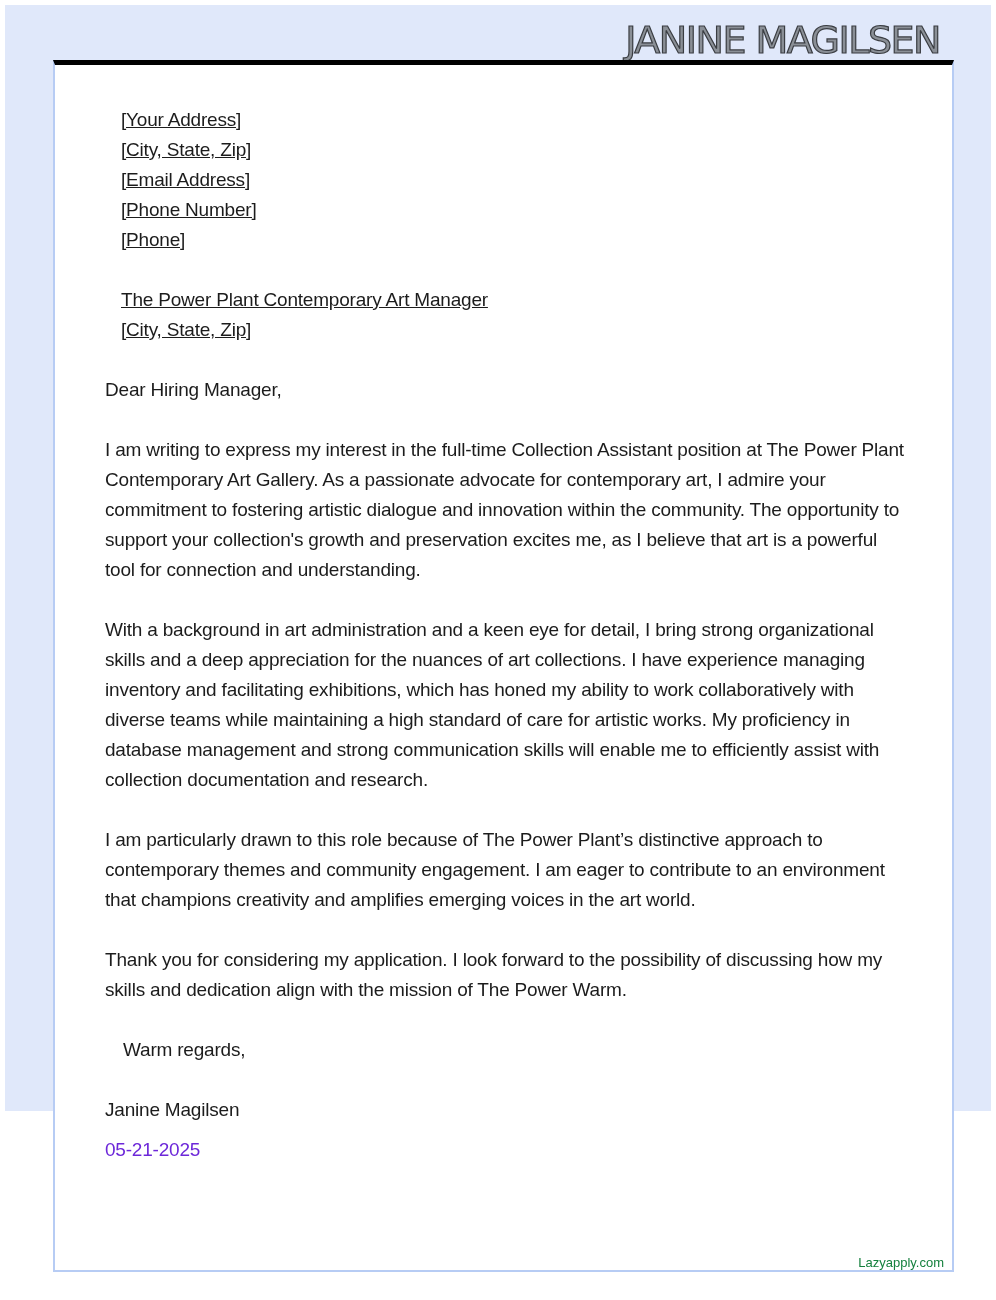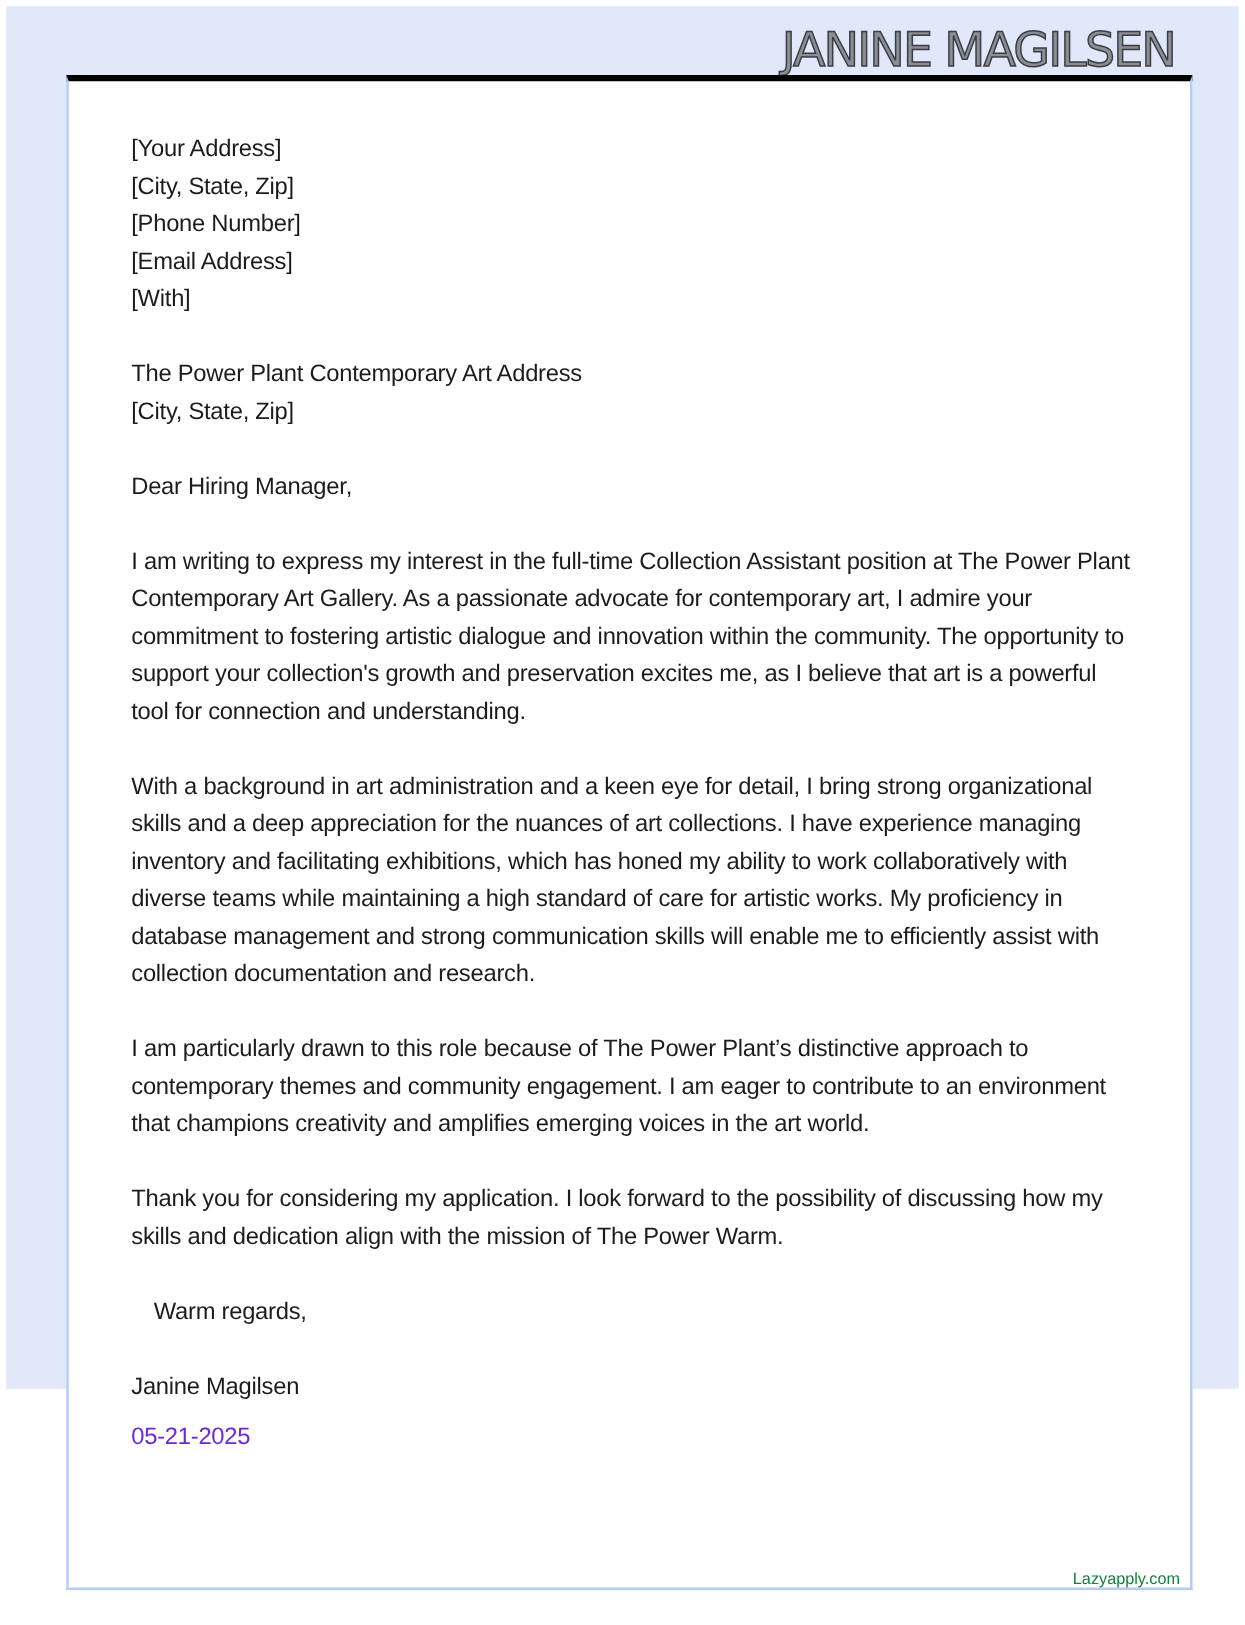--- a/index.html
+++ b/index.html
@@ -50,21 +50,21 @@
     .content {
       position: absolute;
       left: 50px;
       top: 40px;
       width: 800px;
       font-size: 19px;
       line-height: 30px;
       color: #1c1c1c;
       letter-spacing: -0.2px;
     }
-    .block { margin: 0 0 30px 0; }
+    .block { margin: 0 0 30px 16px; text-decoration: underline; }
     .line { display: block; white-space: nowrap; }
     .para { margin: 0 0 30px 0; }
     .closing { margin: 0 0 30px 18px; }
     .signature { margin: 0 0 10px 0; }
     .date-blue {
       color: #6d28d9;
       margin: 0;
     }
     .footer-brand {
       position: absolute;
@@ -80,27 +80,27 @@
 
 <div class="outer">
   <div class="name-title">JANINE MAGILSEN</div>
 
   <div class="card">
     <div class="content">
 
       <div class="block">
         <span class="line">[Your Address]</span>
         <span class="line">[City, State, Zip]</span>
+        <span class="line">[Email Address]</span>
         <span class="line">[Phone Number]</span>
-        <span class="line">[Email Address]</span>
-        <span class="line">[With]</span>
+        <span class="line">[Phone]</span>
       </div>
 
       <div class="block">
-        <span class="line">The Power Plant Contemporary Art Address</span>
+        <span class="line">The Power Plant Contemporary Art Manager</span>
         <span class="line">[City, State, Zip]</span>
       </div>
 
       <p class="para">Dear Hiring Manager,</p>
 
       <p class="para">I am writing to express my interest in the full-time Collection Assistant position at The Power Plant Contemporary Art Gallery. As a passionate advocate for contemporary art, I admire your commitment to fostering artistic dialogue and innovation within the community. The opportunity to support your collection's growth and preservation excites me, as I believe that art is a powerful tool for connection and understanding.</p>
       <p class="para">With a background in art administration and a keen eye for detail, I bring strong organizational skills and a deep appreciation for the nuances of art collections. I have experience managing inventory and facilitating exhibitions, which has honed my ability to work collaboratively with diverse teams while maintaining a high standard of care for artistic works. My proficiency in database management and strong communication skills will enable me to efficiently assist with collection documentation and research.</p>
       <p class="para">I am particularly drawn to this role because of The Power Plant’s distinctive approach to contemporary themes and community engagement. I am eager to contribute to an environment that champions creativity and amplifies emerging voices in the art world.</p>
       <p class="para">Thank you for considering my application. I look forward to the possibility of discussing how my skills and dedication align with the mission of The Power Warm.</p>
 

